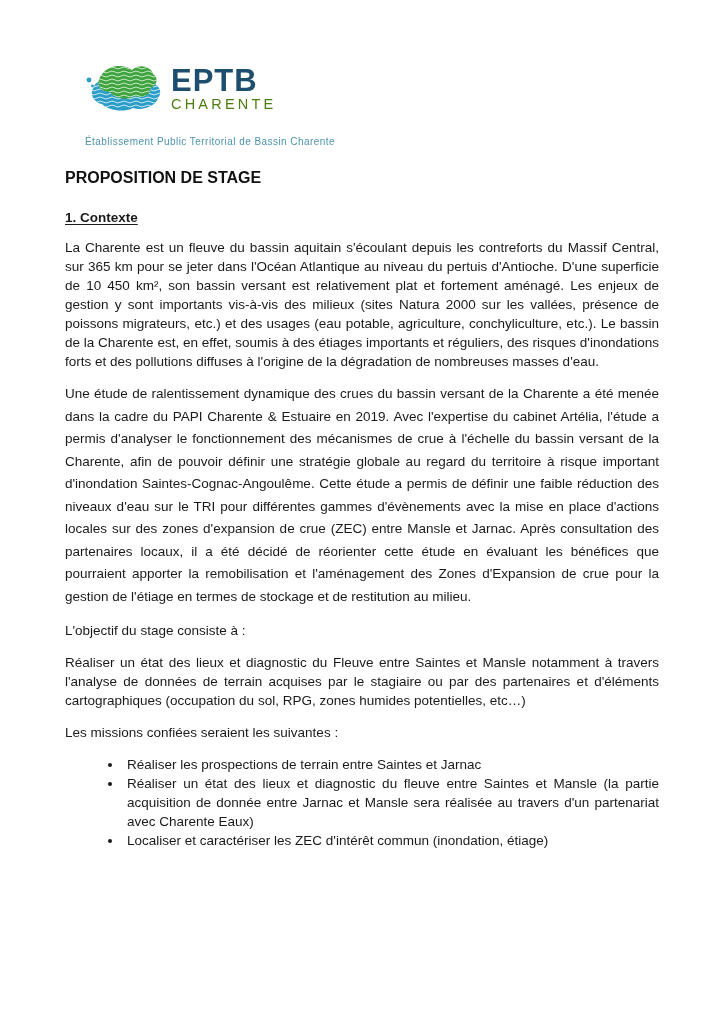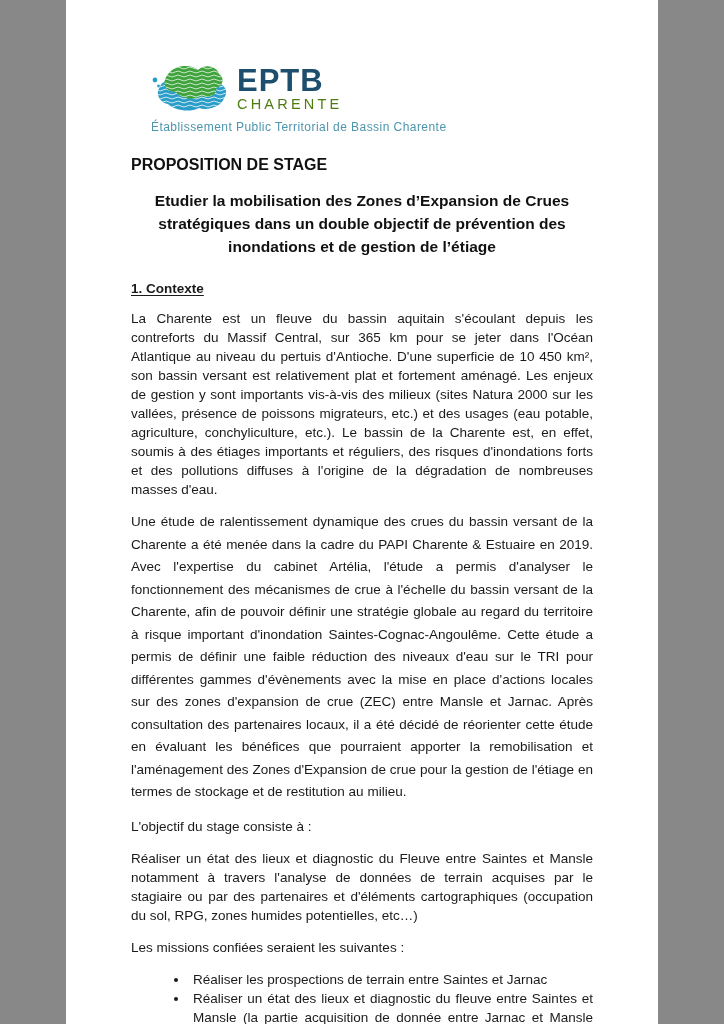--- a/index.html
+++ b/index.html
@@ -1,18 +1,18 @@
 <!DOCTYPE html>
 <html lang="fr"><head>
 <meta charset="utf-8">
 <style>
   html, body { margin: 0; padding: 0; background: #888; }
   .page {
     position: relative;
-    width: 592px;
+    width: 724px;
     height: 1024px;
     margin: 0 auto;
     background: #ffffff;
     box-sizing: border-box;
     padding: 62px 65px 0 65px;
     font-family: "Liberation Sans", sans-serif;
     color: #1a1a1a;
     overflow: hidden;
   }
 
@@ -23,22 +23,22 @@
   .logo-text { margin-left: 2px; margin-top: 4px; }
   .logo-brand {
     font-size: 31px; font-weight: bold; letter-spacing: 1px;
     color: #1d4e6e; line-height: 30px;
   }
   .logo-brand-sub {
     font-size: 14.5px; letter-spacing: 3.2px;
     color: #4d7c0f; line-height: 17px; font-weight: 400;
   }
   .logo-tagline {
-    font-size: 12px; letter-spacing: 0.45px;
-    color: #4d94ad; margin-top: 4px; white-space: nowrap;
+    font-size: 10px; letter-spacing: 0.45px;
+    color: #4d94ad; margin-top: 20px; white-space: nowrap;
   }
 
   
   .doc-title {
     margin: 22px 0 0 0; 
     font-size: 16px; font-weight: bold; color: #111;
   }
   .doc-subtitle {
     margin: 15px 0 0 0; text-align: center;
     font-size: 15.5px; font-weight: bold; line-height: 23px; color: #111;
@@ -113,21 +113,20 @@
       <div class="logo-text">
         <div class="logo-brand">EPTB</div>
         <div class="logo-brand-sub">CHARENTE</div>
       </div>
     </div>
     <div class="logo-tagline">Établissement Public Territorial de Bassin Charente</div>
   </header>
 
   <h1 class="doc-title">PROPOSITION DE STAGE</h1>
 
-  <h2 class="doc-subtitle">Etudier la mobilisation des Zones d’Expansion de Crues stratégiques dans un double objectif de prévention des inondations et de gestion de l’étiage</h2>
 
   <h3 class="sec-heading">1. Contexte</h3>
   <p class="para">La Charente est un fleuve du bassin aquitain s'écoulant depuis les contreforts du Massif Central, sur 365 km pour se jeter dans l'Océan Atlantique au niveau du pertuis d'Antioche. D'une superficie de 10 450 km², son bassin versant est relativement plat et fortement aménagé. Les enjeux de gestion y sont importants vis-à-vis des milieux (sites Natura 2000 sur les vallées, présence de poissons migrateurs, etc.) et des usages (eau potable, agriculture, conchyliculture, etc.). Le bassin de la Charente est, en effet, soumis à des étiages importants et réguliers, des risques d'inondations forts et des pollutions diffuses à l'origine de la dégradation de nombreuses masses d'eau.</p>
   <p class="para loose">Une étude de ralentissement dynamique des crues du bassin versant de la Charente a été menée dans la cadre du PAPI Charente &amp; Estuaire en 2019. Avec l'expertise du cabinet Artélia, l'étude a permis d'analyser le fonctionnement des mécanismes de crue à l'échelle du bassin versant de la Charente, afin de pouvoir définir une stratégie globale au regard du territoire à risque important d'inondation Saintes-Cognac-Angoulême. Cette étude a permis de définir une faible réduction des niveaux d'eau sur le TRI pour différentes gammes d'évènements avec la mise en place d'actions locales sur des zones d'expansion de crue (ZEC) entre Mansle et Jarnac. Après consultation des partenaires locaux, il a été décidé de réorienter cette étude en évaluant les bénéfices que pourraient apporter la remobilisation et l'aménagement des Zones d'Expansion de crue pour la gestion de l'étiage en termes de stockage et de restitution au milieu.</p>
 
   <p class="para single">L'objectif du stage consiste à :</p>
   <p class="para">Réaliser un état des lieux et diagnostic du Fleuve entre Saintes et Mansle notamment à travers l'analyse de données de terrain acquises par le stagiaire ou par des partenaires et d'éléments cartographiques (occupation du sol, RPG, zones humides potentielles, etc…)</p>
   <p class="para single">Les missions confiées seraient les suivantes :</p>
 
   <ul class="bullet-list">

